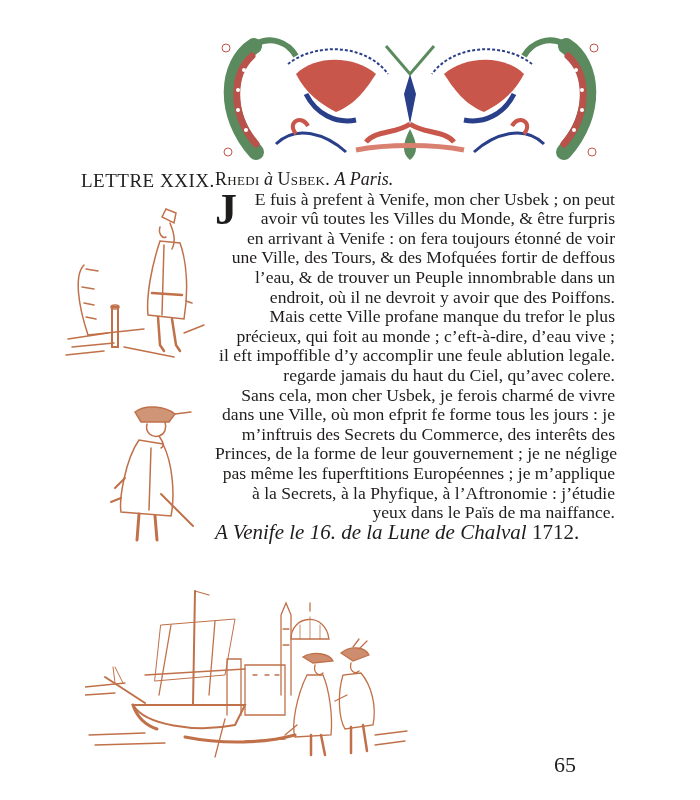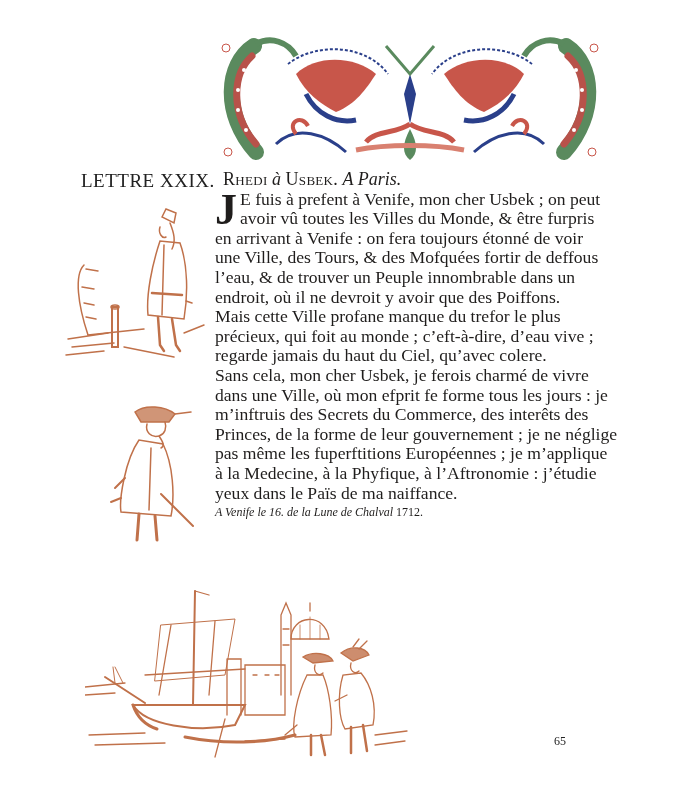--- a/index.html
+++ b/index.html
@@ -10,33 +10,33 @@
   .page { position: absolute; inset: 0; }
   .ornament { position: absolute; left: 216px; top: 34px; width: 388px; height: 130px; }
   .letter-label {
     position: absolute; left: 81px; top: 170px;
     font-size: 19px; letter-spacing: 0.5px; color: #222;
   }
   .body-text {
     position: absolute; left: 215px; top: 170px; width: 400px;
     font-size: 17.6px; line-height: 19.6px; color: #1f1d1c;
   }
-  .salutation { white-space: nowrap; font-size: 18px; margin-left: 8px; }
+  .salutation { white-space: nowrap; font-size: 18px; }
   .sc { font-variant: small-caps; letter-spacing: 0.3px; }
   .ital { font-style: italic; }
-  .line { display: block; white-space: nowrap; }
+  .line { display: block; white-space: nowrap; text-align: right; }
   .first-para { position: relative; }
   .dropcap {
     float: left; font-size: 44px; line-height: 36px; font-weight: bold;
     margin: 2px 3px 0 0; color: #1f1d1c;
   }
-  .dateline { white-space: nowrap; font-size: 12px; }
+  .dateline { white-space: nowrap; font-size: 21px; }
   .illus { position: absolute; }
   .page-number {
-    position: absolute; left: 554px; top: 734px; font-size: 12px; color: #222;
+    position: absolute; left: 554px; top: 752px; font-size: 22px; color: #222;
   }
   svg { display: block; }
 </style>
 </head>
 <body>
 
 <div class="page">
 
   <div class="ornament">
     <svg width="388" height="130" viewBox="0 0 388 130">
@@ -98,27 +98,28 @@
     <div class="first-para">
       <span class="dropcap">J</span>
       <span class="line">E fuis à prefent à Venife, mon cher Usbek ; on peut</span>
       <span class="line">avoir vû toutes les Villes du Monde, &amp; être furpris</span>
       <span class="line" style="clear:left">en arrivant à Venife : on fera toujours étonné de voir</span>
       <span class="line">une Ville, des Tours, &amp; des Mofquées fortir de deffous</span>
       <span class="line">l’eau, &amp; de trouver un Peuple innombrable dans un</span>
       <span class="line">endroit, où il ne devroit y avoir que des Poiffons.</span>
       <span class="line">Mais cette Ville profane  manque du trefor le plus</span>
       <span class="line">précieux, qui foit au monde ; c’eft-à-dire, d’eau vive ;</span>
+      <span class="line">il eft impoffible d’y accomplir une feule ablution legale.</span>
       <span class="line">regarde jamais du haut du Ciel, qu’avec colere.</span>
       <span class="line">Sans cela, mon cher Usbek, je ferois charmé de vivre</span>
       <span class="line">dans une Ville, où mon efprit fe forme tous les jours : je</span>
       <span class="line">m’inftruis des Secrets du Commerce, des interêts des</span>
       <span class="line">Princes, de la forme de leur gouvernement ; je ne néglige</span>
       <span class="line">pas même les fuperftitions Européennes ; je m’applique</span>
-      <span class="line">à la Medecine, à la Phyfique, à l’Aftronomie : j’étudie</span>
+      <span class="line">à la Secrets, à la Phyfique, à l’Aftronomie : j’étudie</span>
       <span class="line">yeux dans le Païs de ma naiffance.</span>
     </div>
     <div class="dateline">
       <span class="ital">A Venife le 16. de la Lune de Chalval</span>
       <span>1712.</span>
     </div>
   </div>
 
   <div class="illus" style="left:64px; top:205px; width:145px; height:160px;">
     <svg width="145" height="160" viewBox="0 0 145 160" fill="none" stroke="#c0714a" stroke-width="1.5" stroke-linecap="round">

